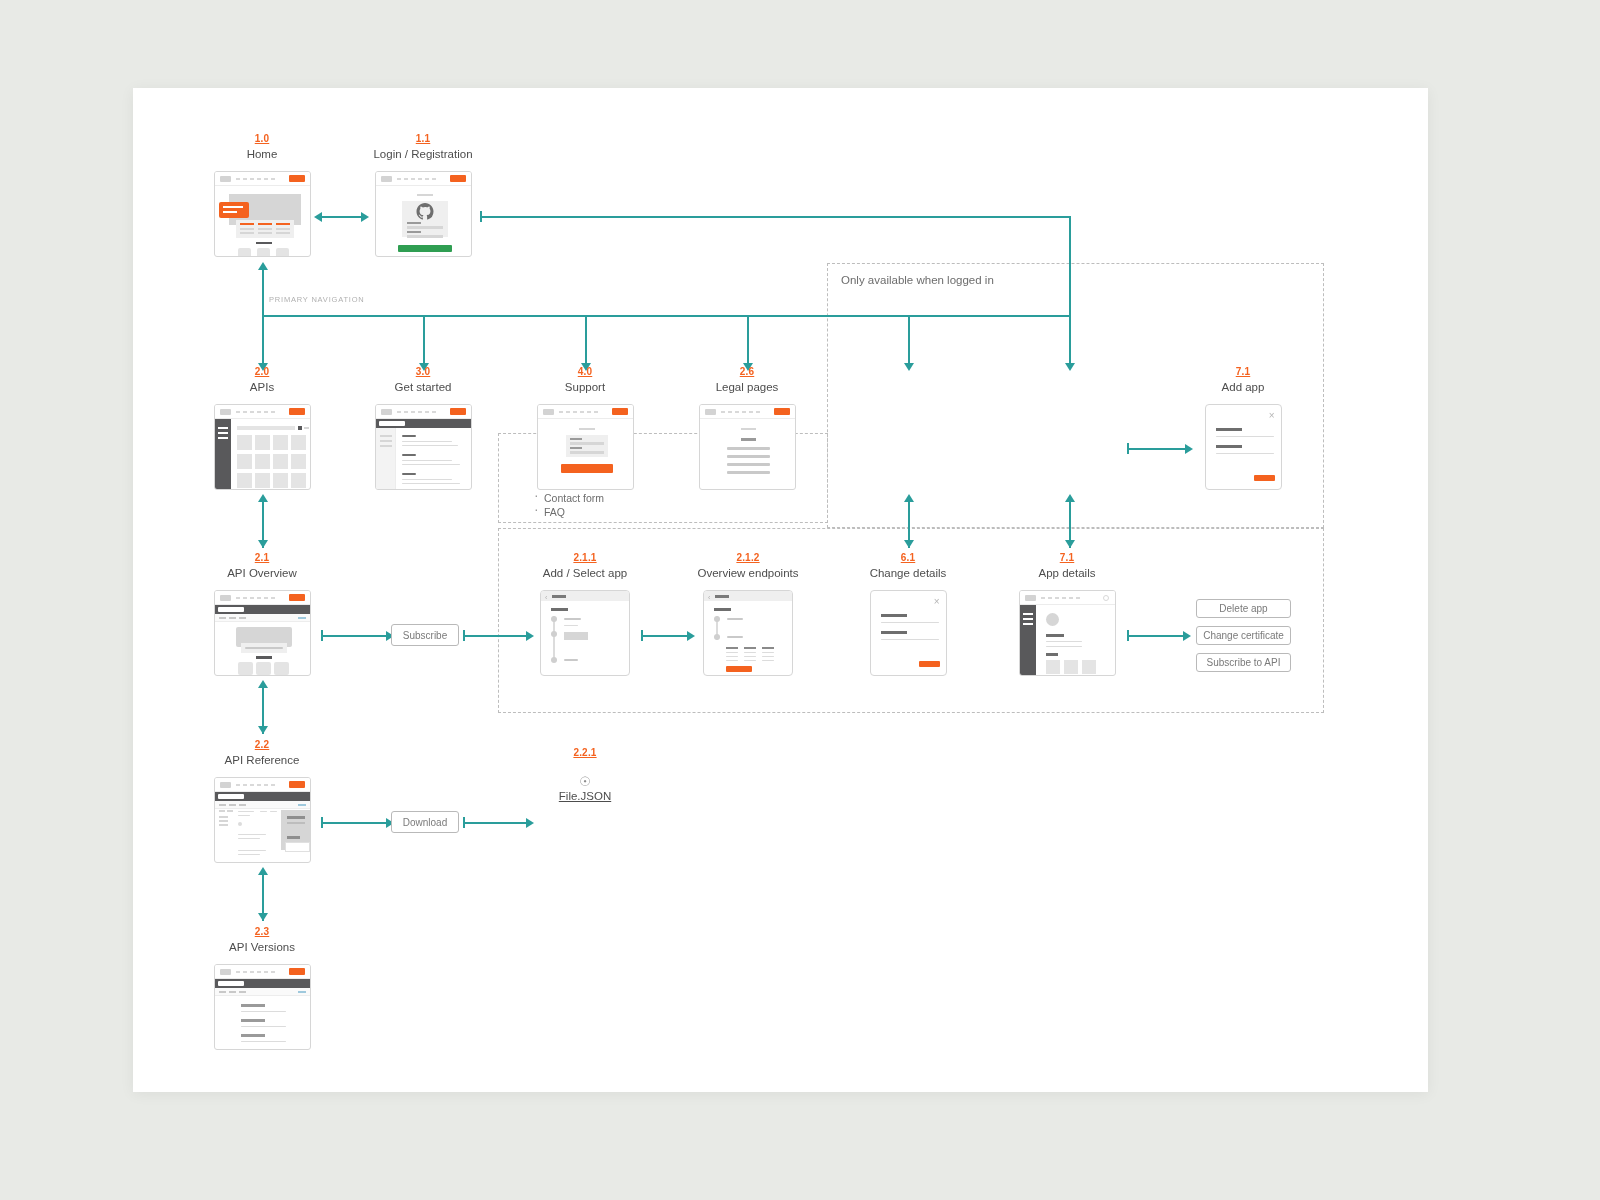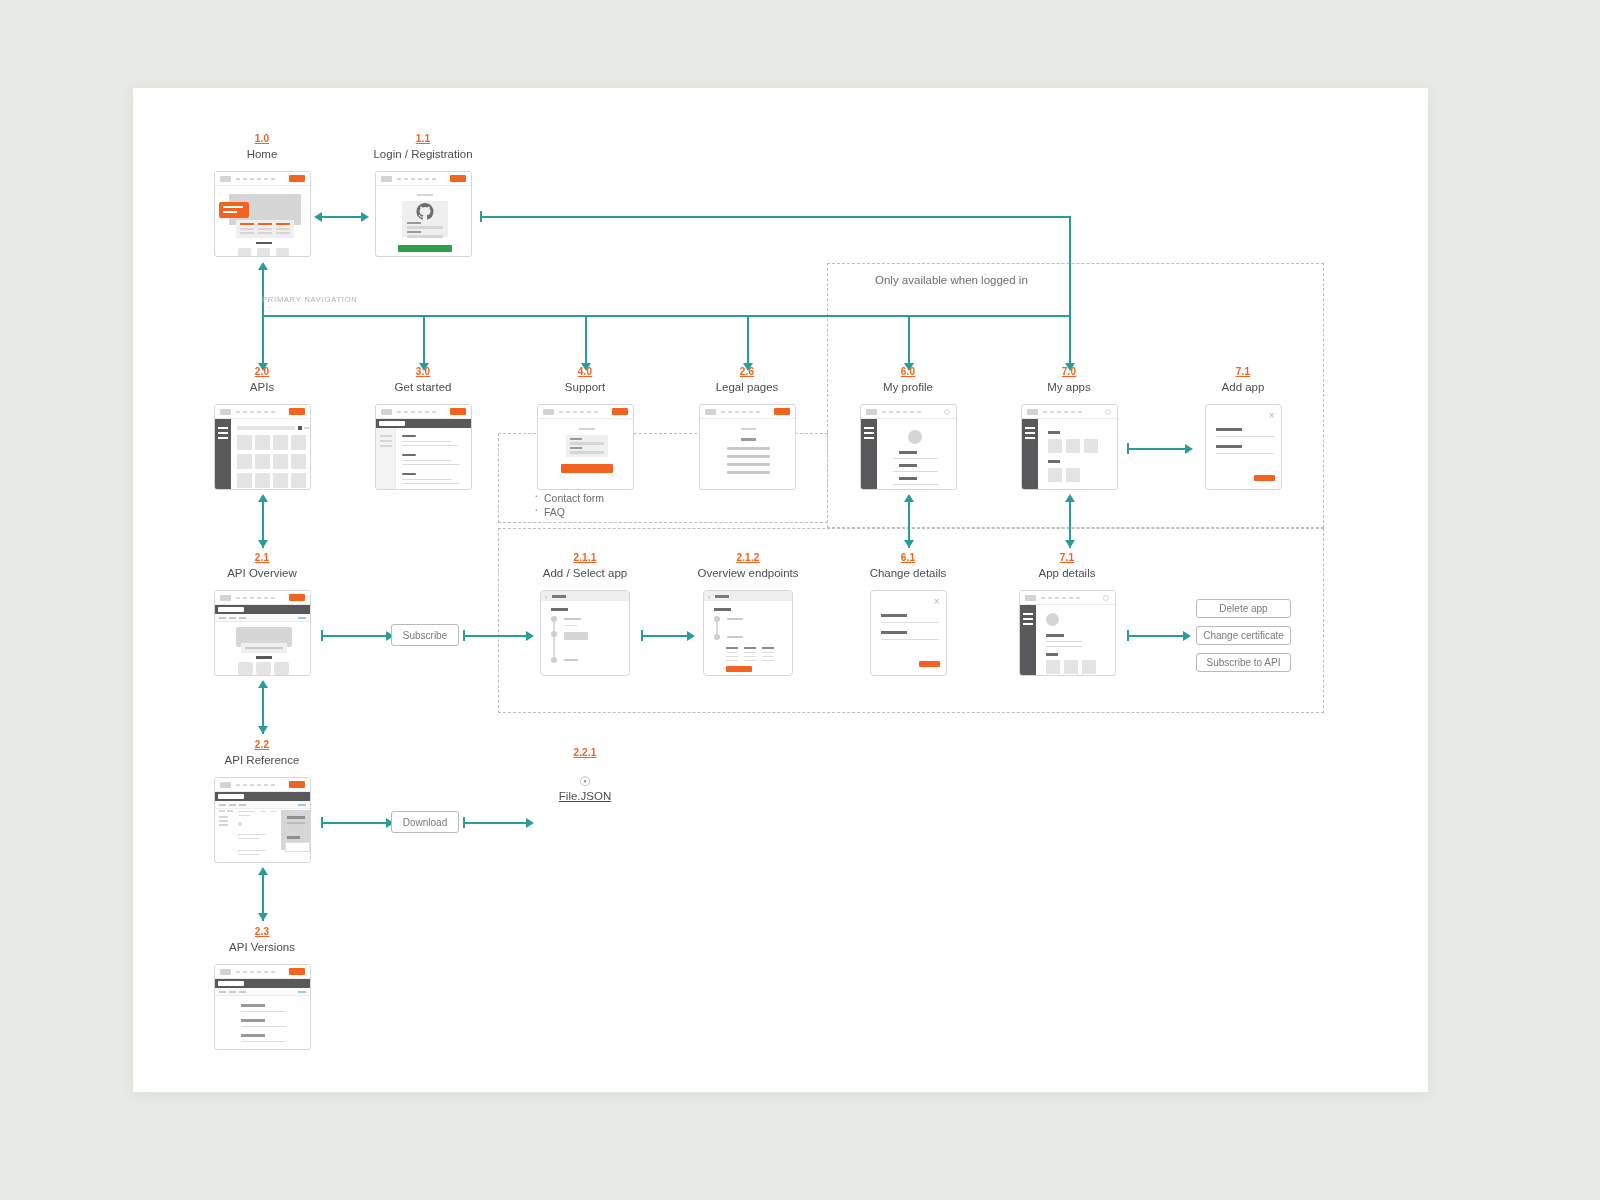--- a/index.html
+++ b/index.html
@@ -112,35 +112,35 @@
 </head>
 <body>
 
 <div id="canvas">
 <div id="stage">
 
   <div class="dashbox" style="left:694px; top:175px; width:497px; height:265px;"></div>
   <div class="dashbox" style="left:365px; top:345px; width:330px; height:90px;"></div>
   <div class="dashbox" style="left:365px; top:440px; width:826px; height:185px;"></div>
 
-  <div class="dashlabel" style="left:708px; top:186px;margin-left:34px;">Only available when logged in</div>
+  <div class="dashlabel" style="left:708px; top:186px;">Only available when logged in</div>
 
   <div class="conn h" style="left:188px; top:128px; width:40px;"></div>
   <div class="arrow left" style="left:181px; top:124px;"></div>
   <div class="arrow right" style="left:228px; top:124px;"></div>
 
   <div class="tee" style="left:347px; top:123px;"></div>
   <div class="conn h" style="left:347px; top:128px; width:590px;"></div>
   <div class="conn v" style="left:936px; top:128px; height:100px;"></div>
 
   <div class="conn v" style="left:129px; top:180px; height:48px;"></div>
   <div class="arrow up" style="left:125px; top:174px;"></div>
 
   <div class="conn h" style="left:129px; top:227px; width:808px;"></div>
-  <div class="navlabel" style="left:129px; top:207px;">PRIMARY NAVIGATION</div>
+  <div class="navlabel" style="left:136px; top:207px;">PRIMARY NAVIGATION</div>
 
   <div class="conn v" style="left:129px; top:227px; height:50px;"></div>
   <div class="arrow down" style="left:125px; top:275px;"></div>
 
   <div class="conn v" style="left:290px; top:227px; height:50px;"></div>
   <div class="arrow down" style="left:286px; top:275px;"></div>
 
   <div class="conn v" style="left:452px; top:227px; height:50px;"></div>
   <div class="arrow down" style="left:448px; top:275px;"></div>
 
@@ -355,67 +355,21 @@
       </div>
       <div class="abs gray" style="left:41px; top:23px; width:15px; height:2px;"></div>
       <div class="abs" style="left:41px; top:33px; width:15px; height:3px; background:#9a9a9a;"></div>
       <div class="line" style="left:27px; top:42px; width:43px; height:3px;"></div>
       <div class="line" style="left:27px; top:50px; width:43px; height:3px;"></div>
       <div class="line" style="left:27px; top:58px; width:43px; height:3px;"></div>
       <div class="line" style="left:27px; top:66px; width:43px; height:3px;"></div>
     </div>
   </div>
 
-  <div class="node" style="left:695px; top:278px; width:160px;">
-    <div class="num">6.0</div>
-    <div class="ttl">My profile</div>
-    <div class="frame" style="width:97px; height:86px;">
-      <div class="chrome">
-        <span class="sq"></span>
-        <span class="dots"></span>
-        <span class="circ"></span>
-      </div>
-      <div class="sidedark" style="top:14px;">
-        <i style="top:8px;"></i>
-            <i style="top:13px;"></i>
-            <i style="top:18px;"></i>
-      </div>
-      <div class="dot-av" style="left:47px; top:25px; width:14px; height:14px;"></div>
-      <div class="abs" style="left:38px; top:46px; width:18px; height:3px; background:#6e6e6e;"></div>
-      <div class="line thin" style="left:32px; top:53px; width:45px;"></div>
-      <div class="abs" style="left:38px; top:59px; width:18px; height:3px; background:#6e6e6e;"></div>
-      <div class="line thin" style="left:32px; top:66px; width:45px;"></div>
-      <div class="abs" style="left:38px; top:72px; width:18px; height:3px; background:#6e6e6e;"></div>
-      <div class="line thin" style="left:32px; top:79px; width:45px;"></div>
-    </div>
-  </div>
-
-  <div class="node" style="left:856px; top:278px; width:160px;">
-    <div class="num">7.0</div>
-    <div class="ttl">My apps</div>
-    <div class="frame" style="width:97px; height:86px;">
-      <div class="chrome">
-        <span class="sq"></span>
-        <span class="dots"></span>
-        <span class="circ"></span>
-      </div>
-      <div class="sidedark" style="top:14px;">
-        <i style="top:8px;"></i>
-            <i style="top:13px;"></i>
-            <i style="top:18px;"></i>
-      </div>
-      <div class="abs" style="left:26px; top:26px; width:12px; height:2.5px; background:#6e6e6e;"></div>
-      <div class="abs gray-l" style="left:26px; top:34px; width:14px; height:14px;"></div>
-      <div class="abs gray-l" style="left:44px; top:34px; width:14px; height:14px;"></div>
-      <div class="abs gray-l" style="left:62px; top:34px; width:14px; height:14px;"></div>
-      <div class="abs" style="left:26px; top:55px; width:12px; height:2.5px; background:#6e6e6e;"></div>
-      <div class="abs gray-l" style="left:26px; top:63px; width:14px; height:14px;"></div>
-      <div class="abs gray-l" style="left:44px; top:63px; width:14px; height:14px;"></div>
-    </div>
-  </div>
+
 
   <div class="node" style="left:1030px; top:278px; width:160px;">
     <div class="num">7.1</div>
     <div class="ttl">Add app</div>
     <div class="frame" style="width:77px; height:86px; border-radius:4px;">
       <div class="modalx" style="right:6px; top:6px;">×</div>
       <div class="abs" style="left:10px; top:23px; width:26px; height:3px; background:#6e6e6e;"></div>
       <div class="line thin" style="left:10px; top:31px; width:58px;"></div>
       <div class="abs" style="left:10px; top:40px; width:26px; height:3px; background:#6e6e6e;"></div>
       <div class="line thin" style="left:10px; top:48px; width:58px;"></div>

